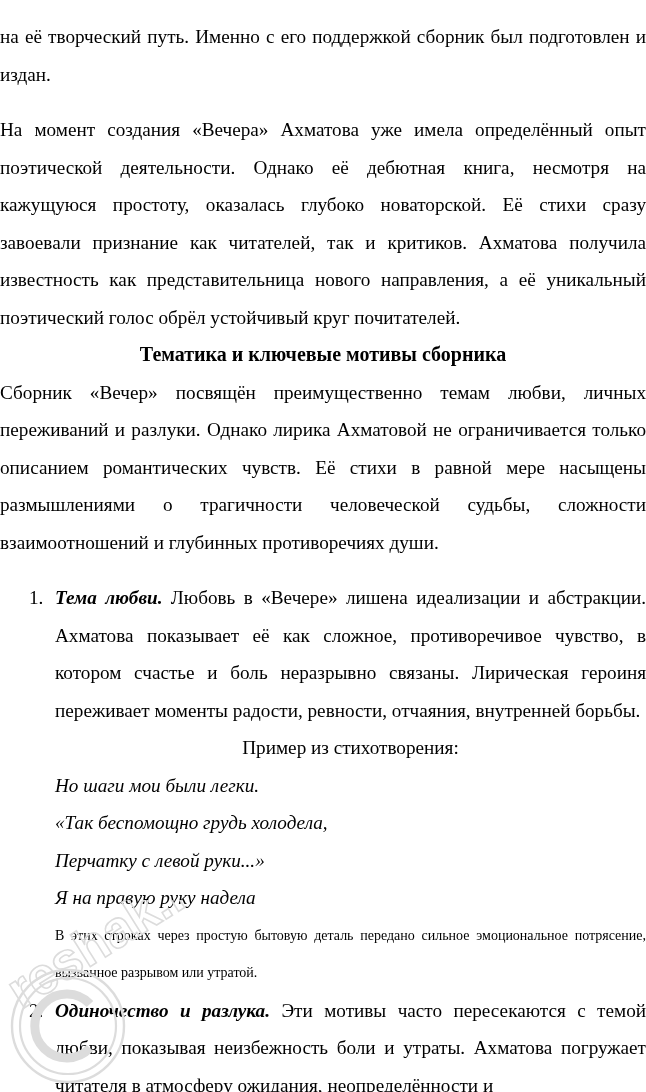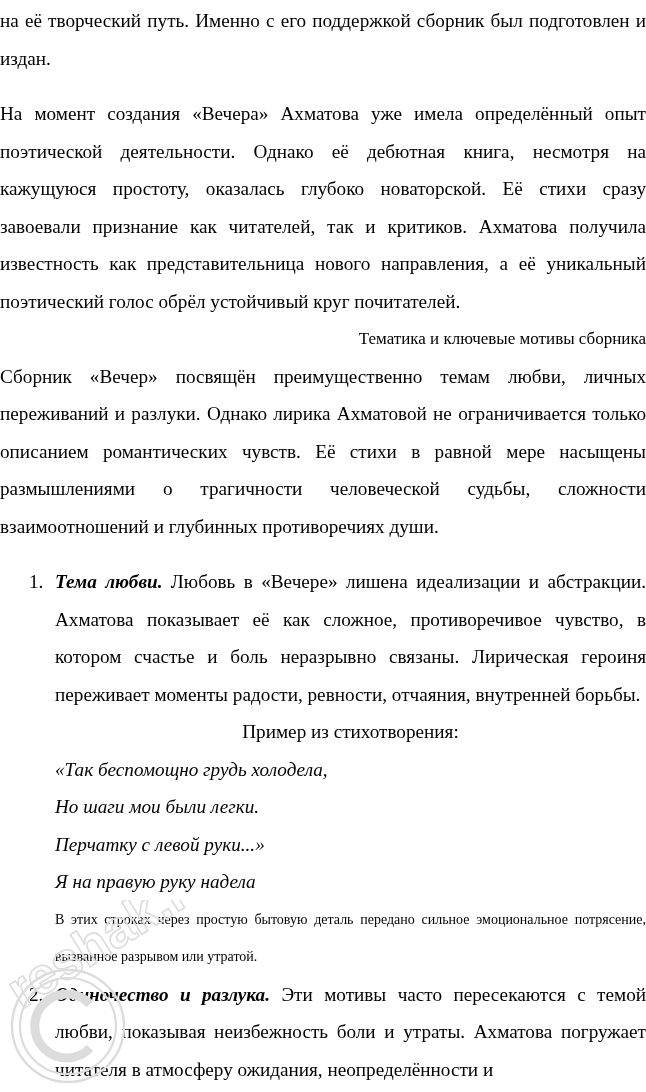--- a/index.html
+++ b/index.html
@@ -48,32 +48,32 @@
     font-size: 19.2px;
     line-height: 37.5px;
     text-align: justify;
     text-align-last: left;
     margin: 0;
     padding: 0;
     white-space: pre-wrap;
   }
 
   .para.first {
-    padding-top: 2px;
+    padding-top: 18px;
   }
 
   .gap {
     height: 18px;
   }
 
   .heading {
-    font-size: 17px;
+    font-size: 20px;
     line-height: 37.5px;
-    font-weight: normal;
-    text-align: right;
+    font-weight: bold;
+    text-align: center;
     margin: 0;
   }
 
   
   .li {
     position: relative;
     padding-left: 55px;
     font-size: 19.2px;
     line-height: 37.5px;
     text-align: justify;
@@ -147,22 +147,22 @@
     <h2 class="heading">Тематика и ключевые мотивы сборника</h2>
 
     <p class="para">Сборник «Вечер» посвящён преимущественно темам любви, личных переживаний и разлуки. Однако лирика Ахматовой не ограничивается только описанием романтических чувств. Её стихи в равной мере насыщены размышлениями о трагичности человеческой судьбы, сложности взаимоотношений и глубинных противоречиях души.</p>
 
     <div class="gap"></div>
 
     <p class="li"><span class="num">1.</span><span class="lead">Тема любви.</span><span> Любовь в «Вечере» лишена идеализации и абстракции. Ахматова показывает её как сложное, противоречивое чувство, в котором счастье и боль неразрывно связаны. Лирическая героиня переживает моменты радости, ревности, отчаяния, внутренней борьбы.</span></p>
 
     <p class="sub">Пример из стихотворения:</p>
 
+    <p class="verse">Но шаги мои были легки.</p>
     <p class="verse">«Так беспомощно грудь холодела,</p>
-    <p class="verse">Но шаги мои были легки.</p>
     <p class="verse">Перчатку с левой руки...»</p>
     <p class="verse">Я на правую руку надела</p>
 
     <p class="cont">В этих строках через простую бытовую деталь передано сильное эмоциональное потрясение, вызванное разрывом или утратой.</p>
 
     <p class="li"><span class="num">2.</span><span class="lead">Одиночество и разлука.</span><span> Эти мотивы часто пересекаются с темой любви, показывая неизбежность боли и утраты. Ахматова погружает читателя в атмосферу ожидания, неопределённости и</span></p>
 
   </div>
 </div>
 

